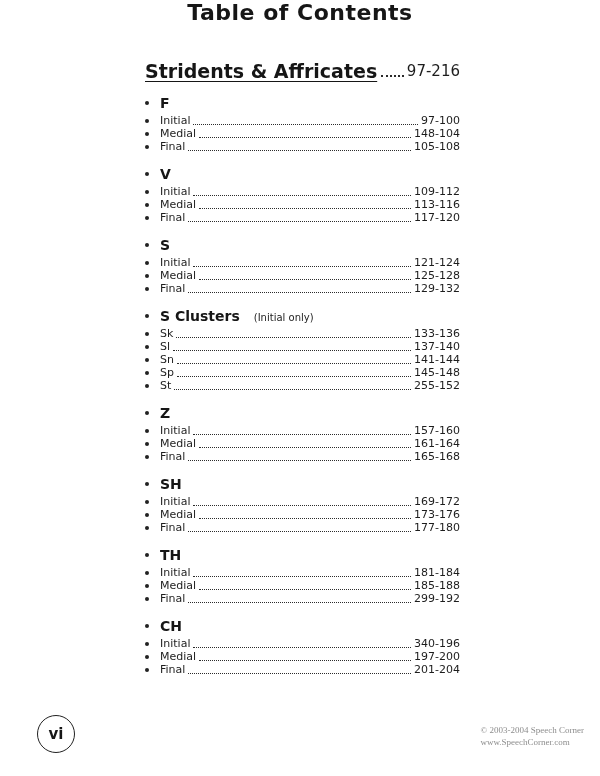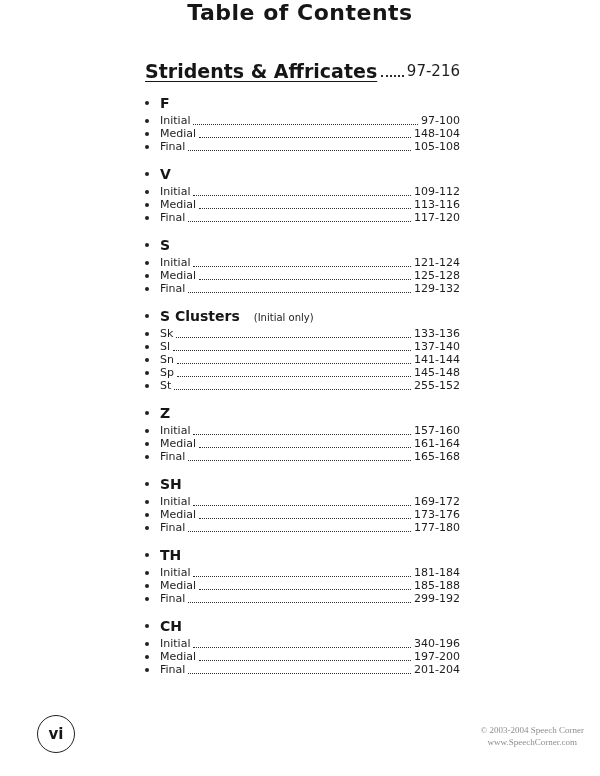--- a/index.html
+++ b/index.html
@@ -103,21 +103,20 @@
     align-items: center;
     justify-content: center;
     font-size: 15px;
     font-weight: bold;
     box-sizing: border-box;
     color: #161616;
   }
   .copyright {
     position: absolute;
     right: 16px; top: 724px;
-    text-align: center;
     font-family: "Liberation Serif", serif;
     font-size: 9px;
     line-height: 1.35;
     color: #8d8d8d;
   }
 </style>
 </head>
 <body>
 
 <div class="page">

